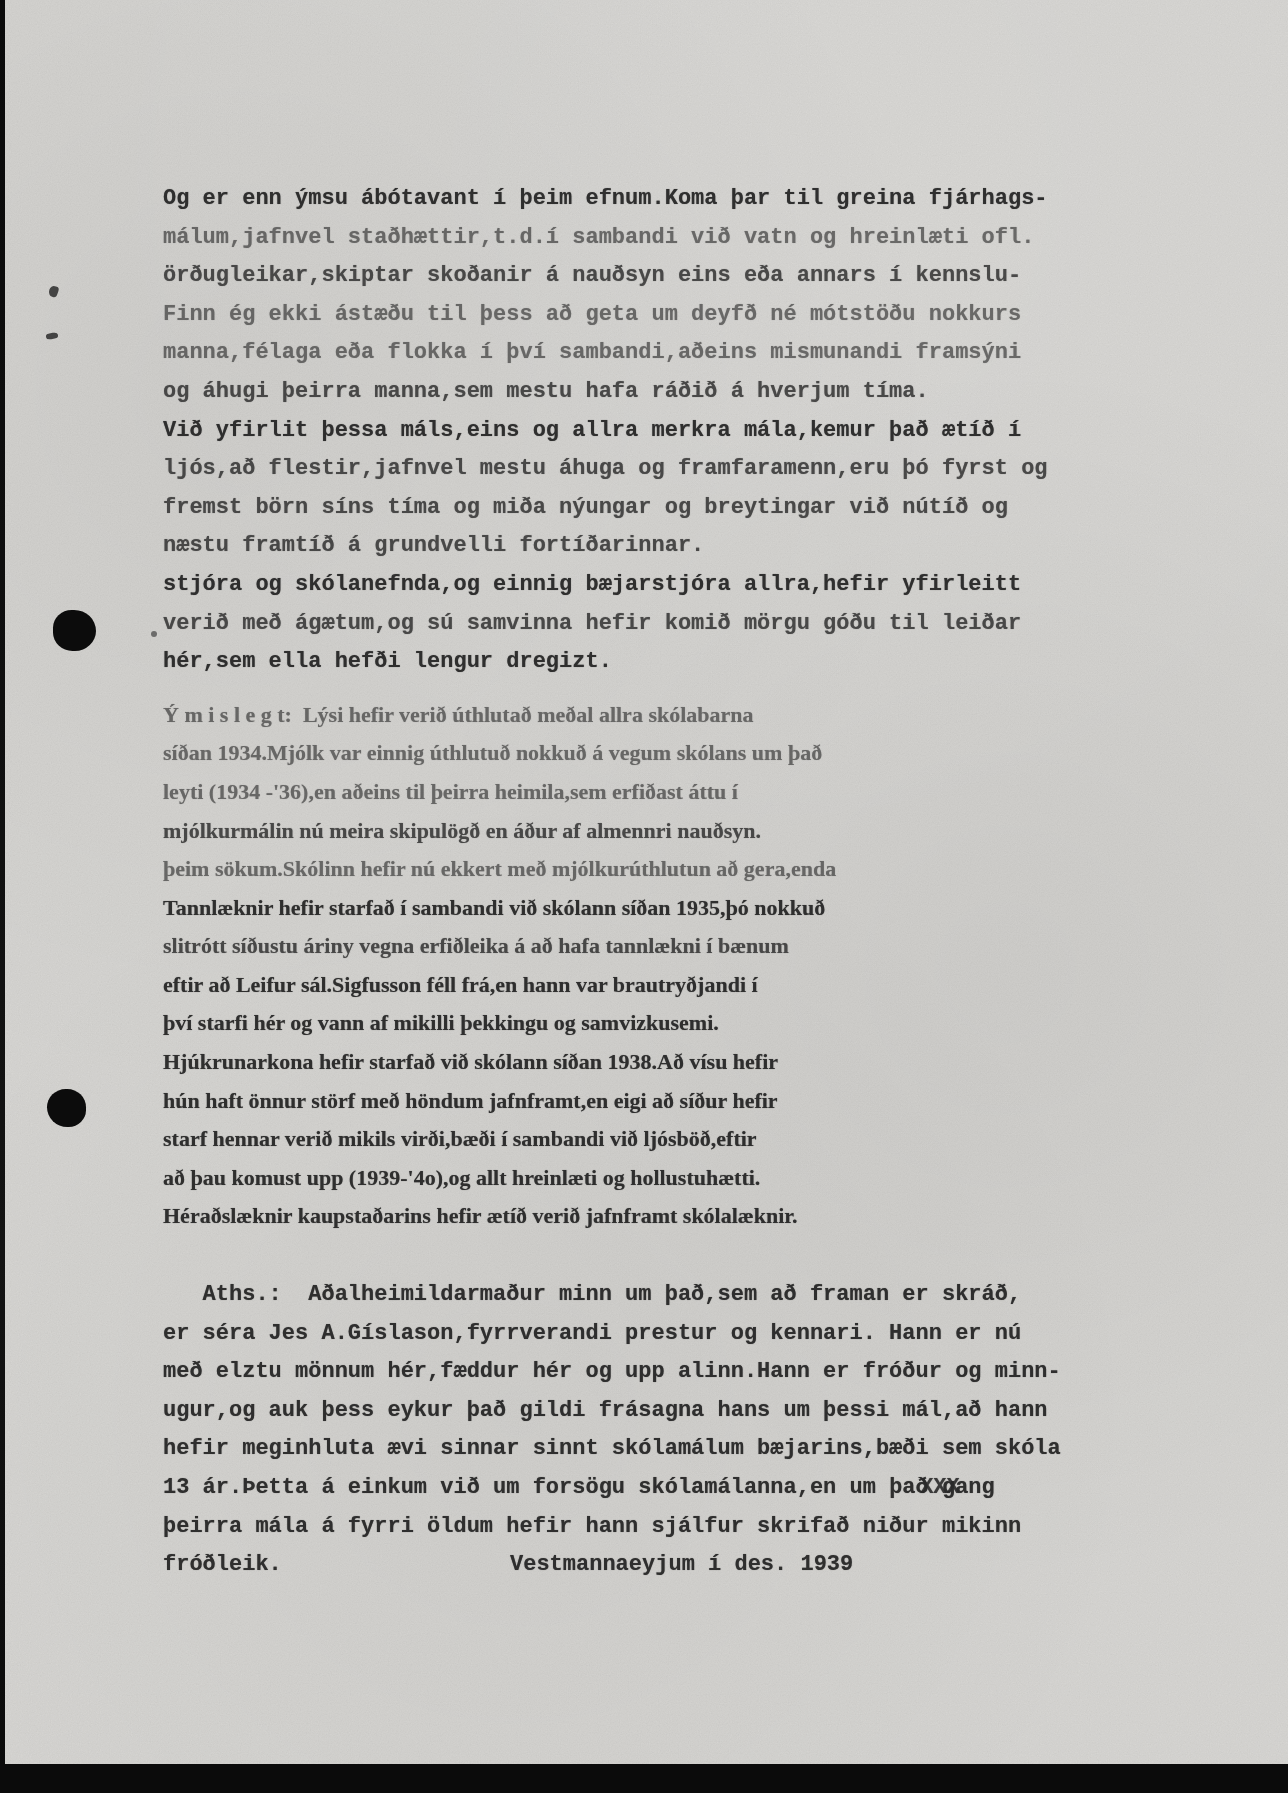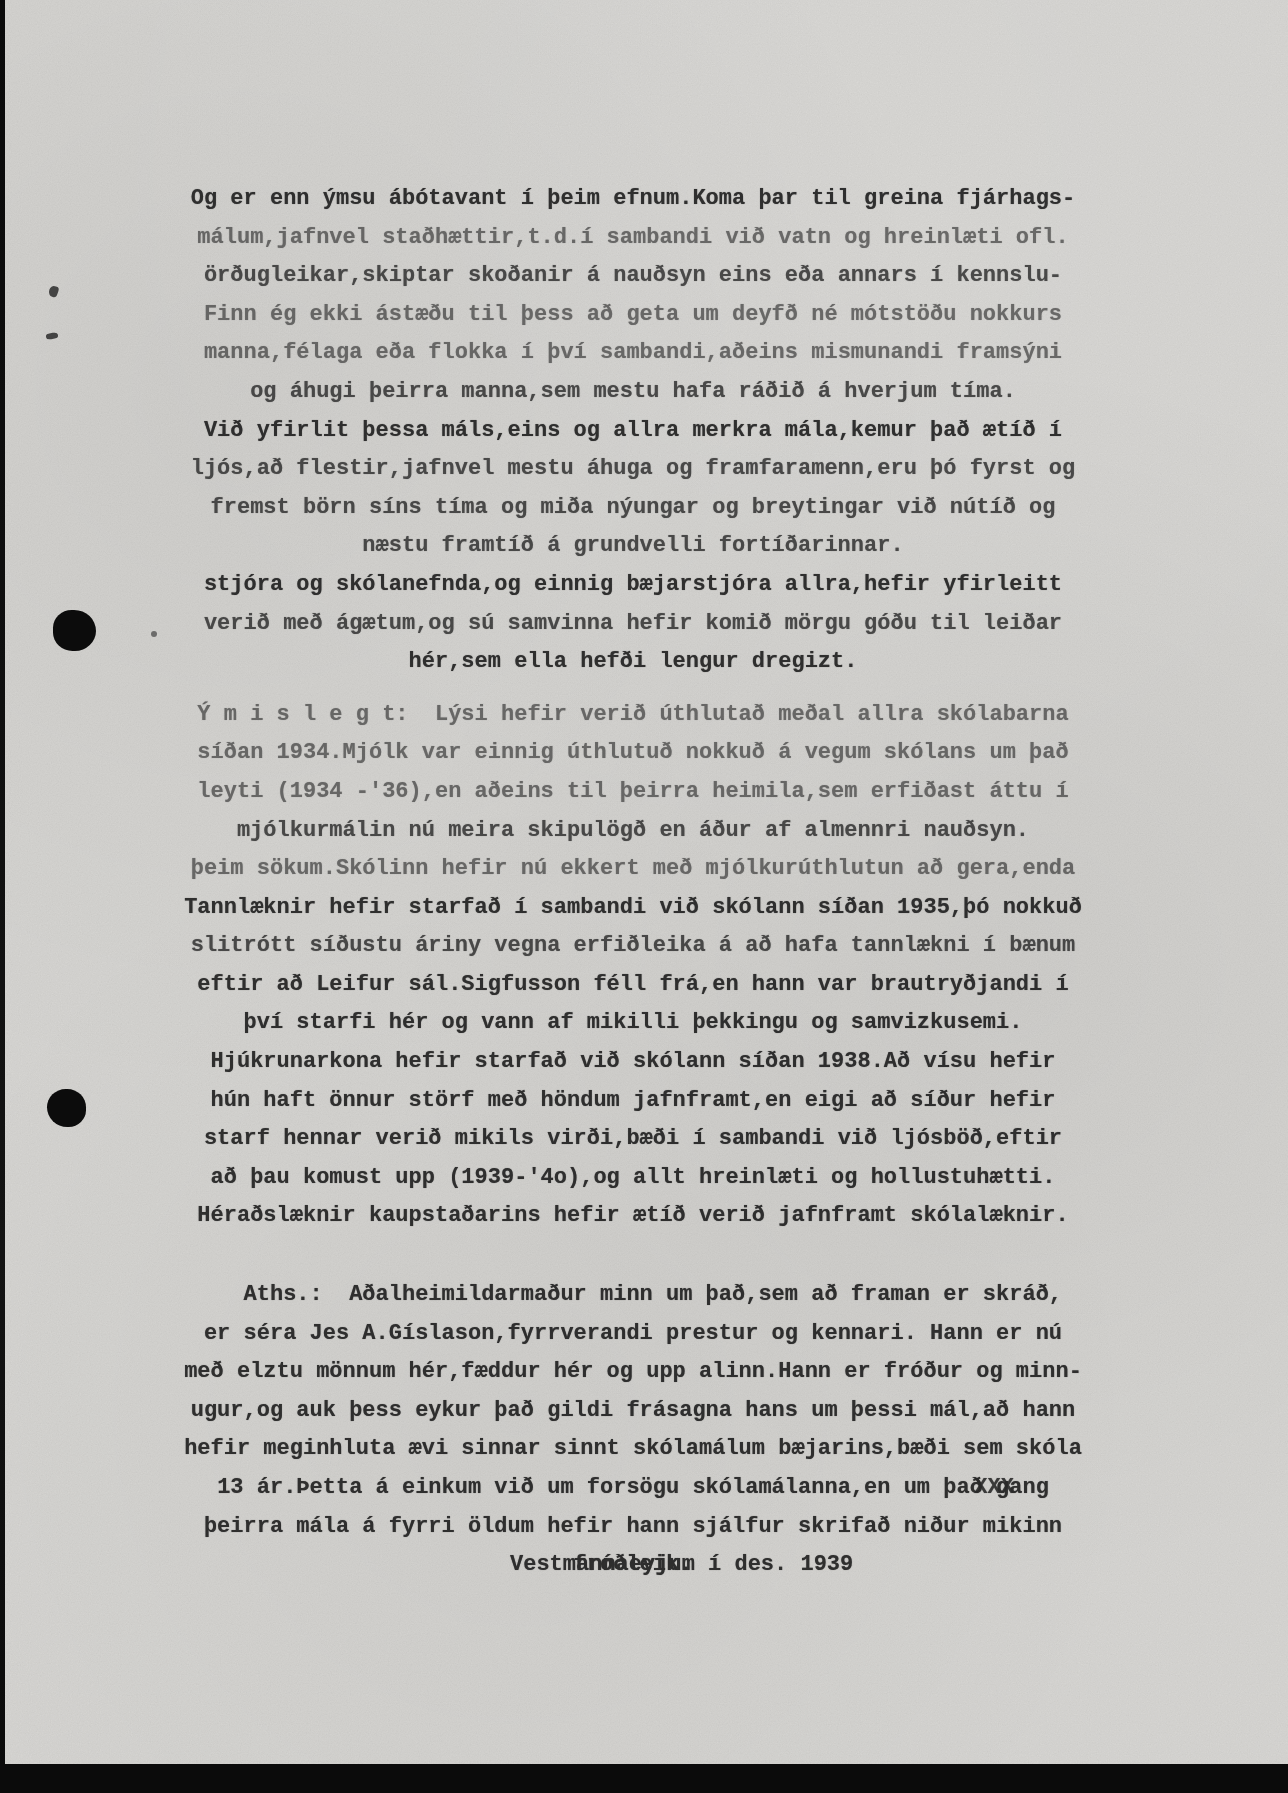--- a/index.html
+++ b/index.html
@@ -13,21 +13,20 @@
   .paper{
     position:absolute;left:5px;top:0;
     width:1283px;height:1766px;
     background:
       radial-gradient(circle at 18% 22%, rgba(0,0,0,0.035), transparent 42%),
       radial-gradient(circle at 78% 55%, rgba(0,0,0,0.04), transparent 45%),
       radial-gradient(circle at 40% 80%, rgba(0,0,0,0.03), transparent 40%),
       radial-gradient(circle at 60% 10%, rgba(255,255,255,0.06), transparent 45%),
       #d8d7d4;
     overflow:hidden;
-    text-align:center;
   }
   .grain{position:absolute;left:0;top:0;width:100%;height:100%;pointer-events:none;opacity:.55;}
   .edge-left{
     position:absolute;left:0;top:0;width:5px;height:1793px;
     background:linear-gradient(180deg,#0a0a0a 0%,#131313 70%,#0a0a0a 100%);
   }
   .edge-bottom{
     position:absolute;left:0;top:1764px;width:1288px;height:29px;
     background:#0b0b0b;
   }
@@ -42,21 +41,21 @@
     position:absolute;left:158px;top:180px;width:940px;
     font-size:22px;font-weight:700;color:#232323;
     text-shadow:0 0 1px rgba(35,35,35,.55);
   }
   .line{
     height:38.6px;line-height:38.6px;
     white-space:pre;opacity:.93;
   }
   .soft{opacity:.78;}
   .dim{opacity:.6;filter:blur(.3px);}
-  .para2{margin-top:14px;}
+  .para2{margin-top:14px;font-family:Liberation Serif, serif;}
   .para3{margin-top:40px;}
   .struck{position:relative;display:inline-block;}
   .xover{
     position:absolute;left:7px;top:0;width:100%;
     color:#1d1d1d;opacity:.9;letter-spacing:0;margin-left:24px;
   }
   .line-last{position:relative;}
   .date{position:absolute;left:347px;top:0;}
 </style>
 </head>

